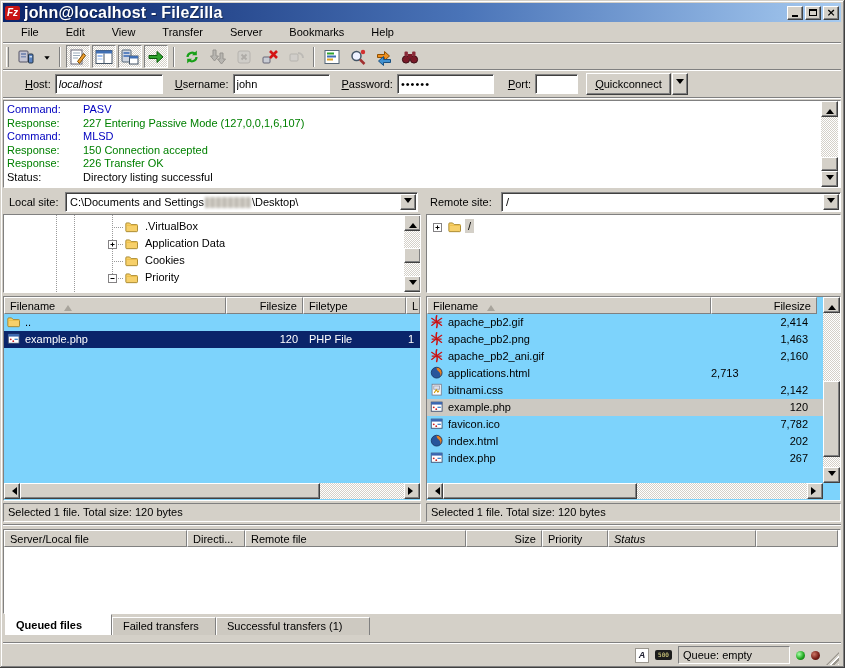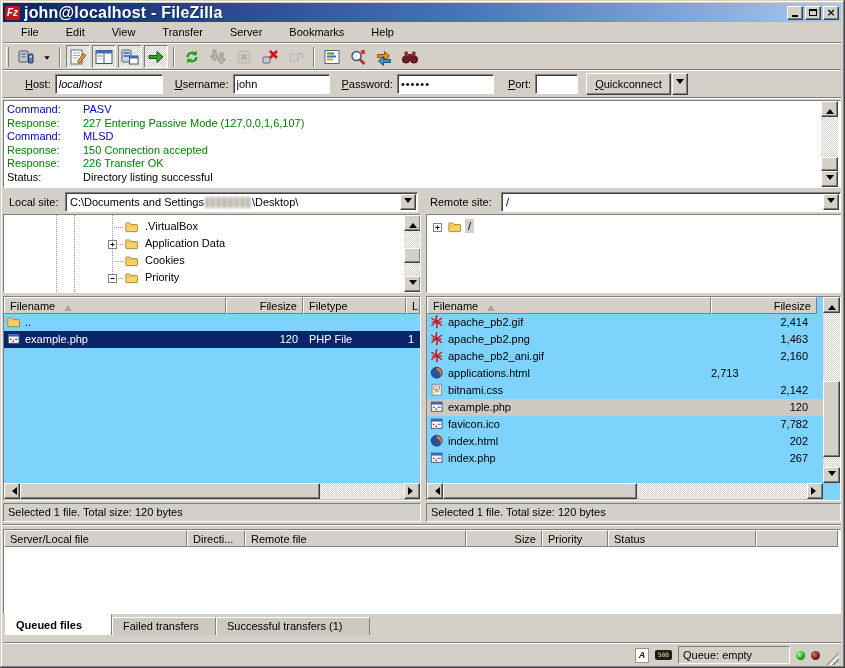--- a/index.html
+++ b/index.html
@@ -629,21 +629,21 @@
   <div class="status-strip" style="left:426px;top:503px;width:415px;">Selected 1 file. Total size: 120 bytes</div>
 
   <div class="groove" style="top:524px"></div>
   <div class="queuebox" id="queuebox">
       <div class="lv-header">
         <div class="lv-hcell" style="width: 183px;">Server/Local file</div>
         <div class="lv-hcell" style="width: 58px;">Directi...</div>
         <div class="lv-hcell" style="width: 221px;">Remote file</div>
         <div class="lv-hcell right" style="width: 76px;">Size</div>
         <div class="lv-hcell" style="width: 66px;">Priority</div>
-        <div class="lv-hcell" style="width: 148px;">Status</div>
+        <div class="lv-hcell" style="width: 148px; font-style: italic;">Status</div>
         <div class="lv-hcell" style="width: 82px;"></div>
       </div>
     </div>
 
   <div class="tabs" id="tabs">
       <div class="tab active" style="left: 2px; width: 107px;">Queued files</div>
       <div class="tab" style="left: 109px; width: 104px;">Failed transfers</div>
       <div class="tab" style="left: 213px; width: 154px;">Successful transfers (1)</div>
     </div>
 

